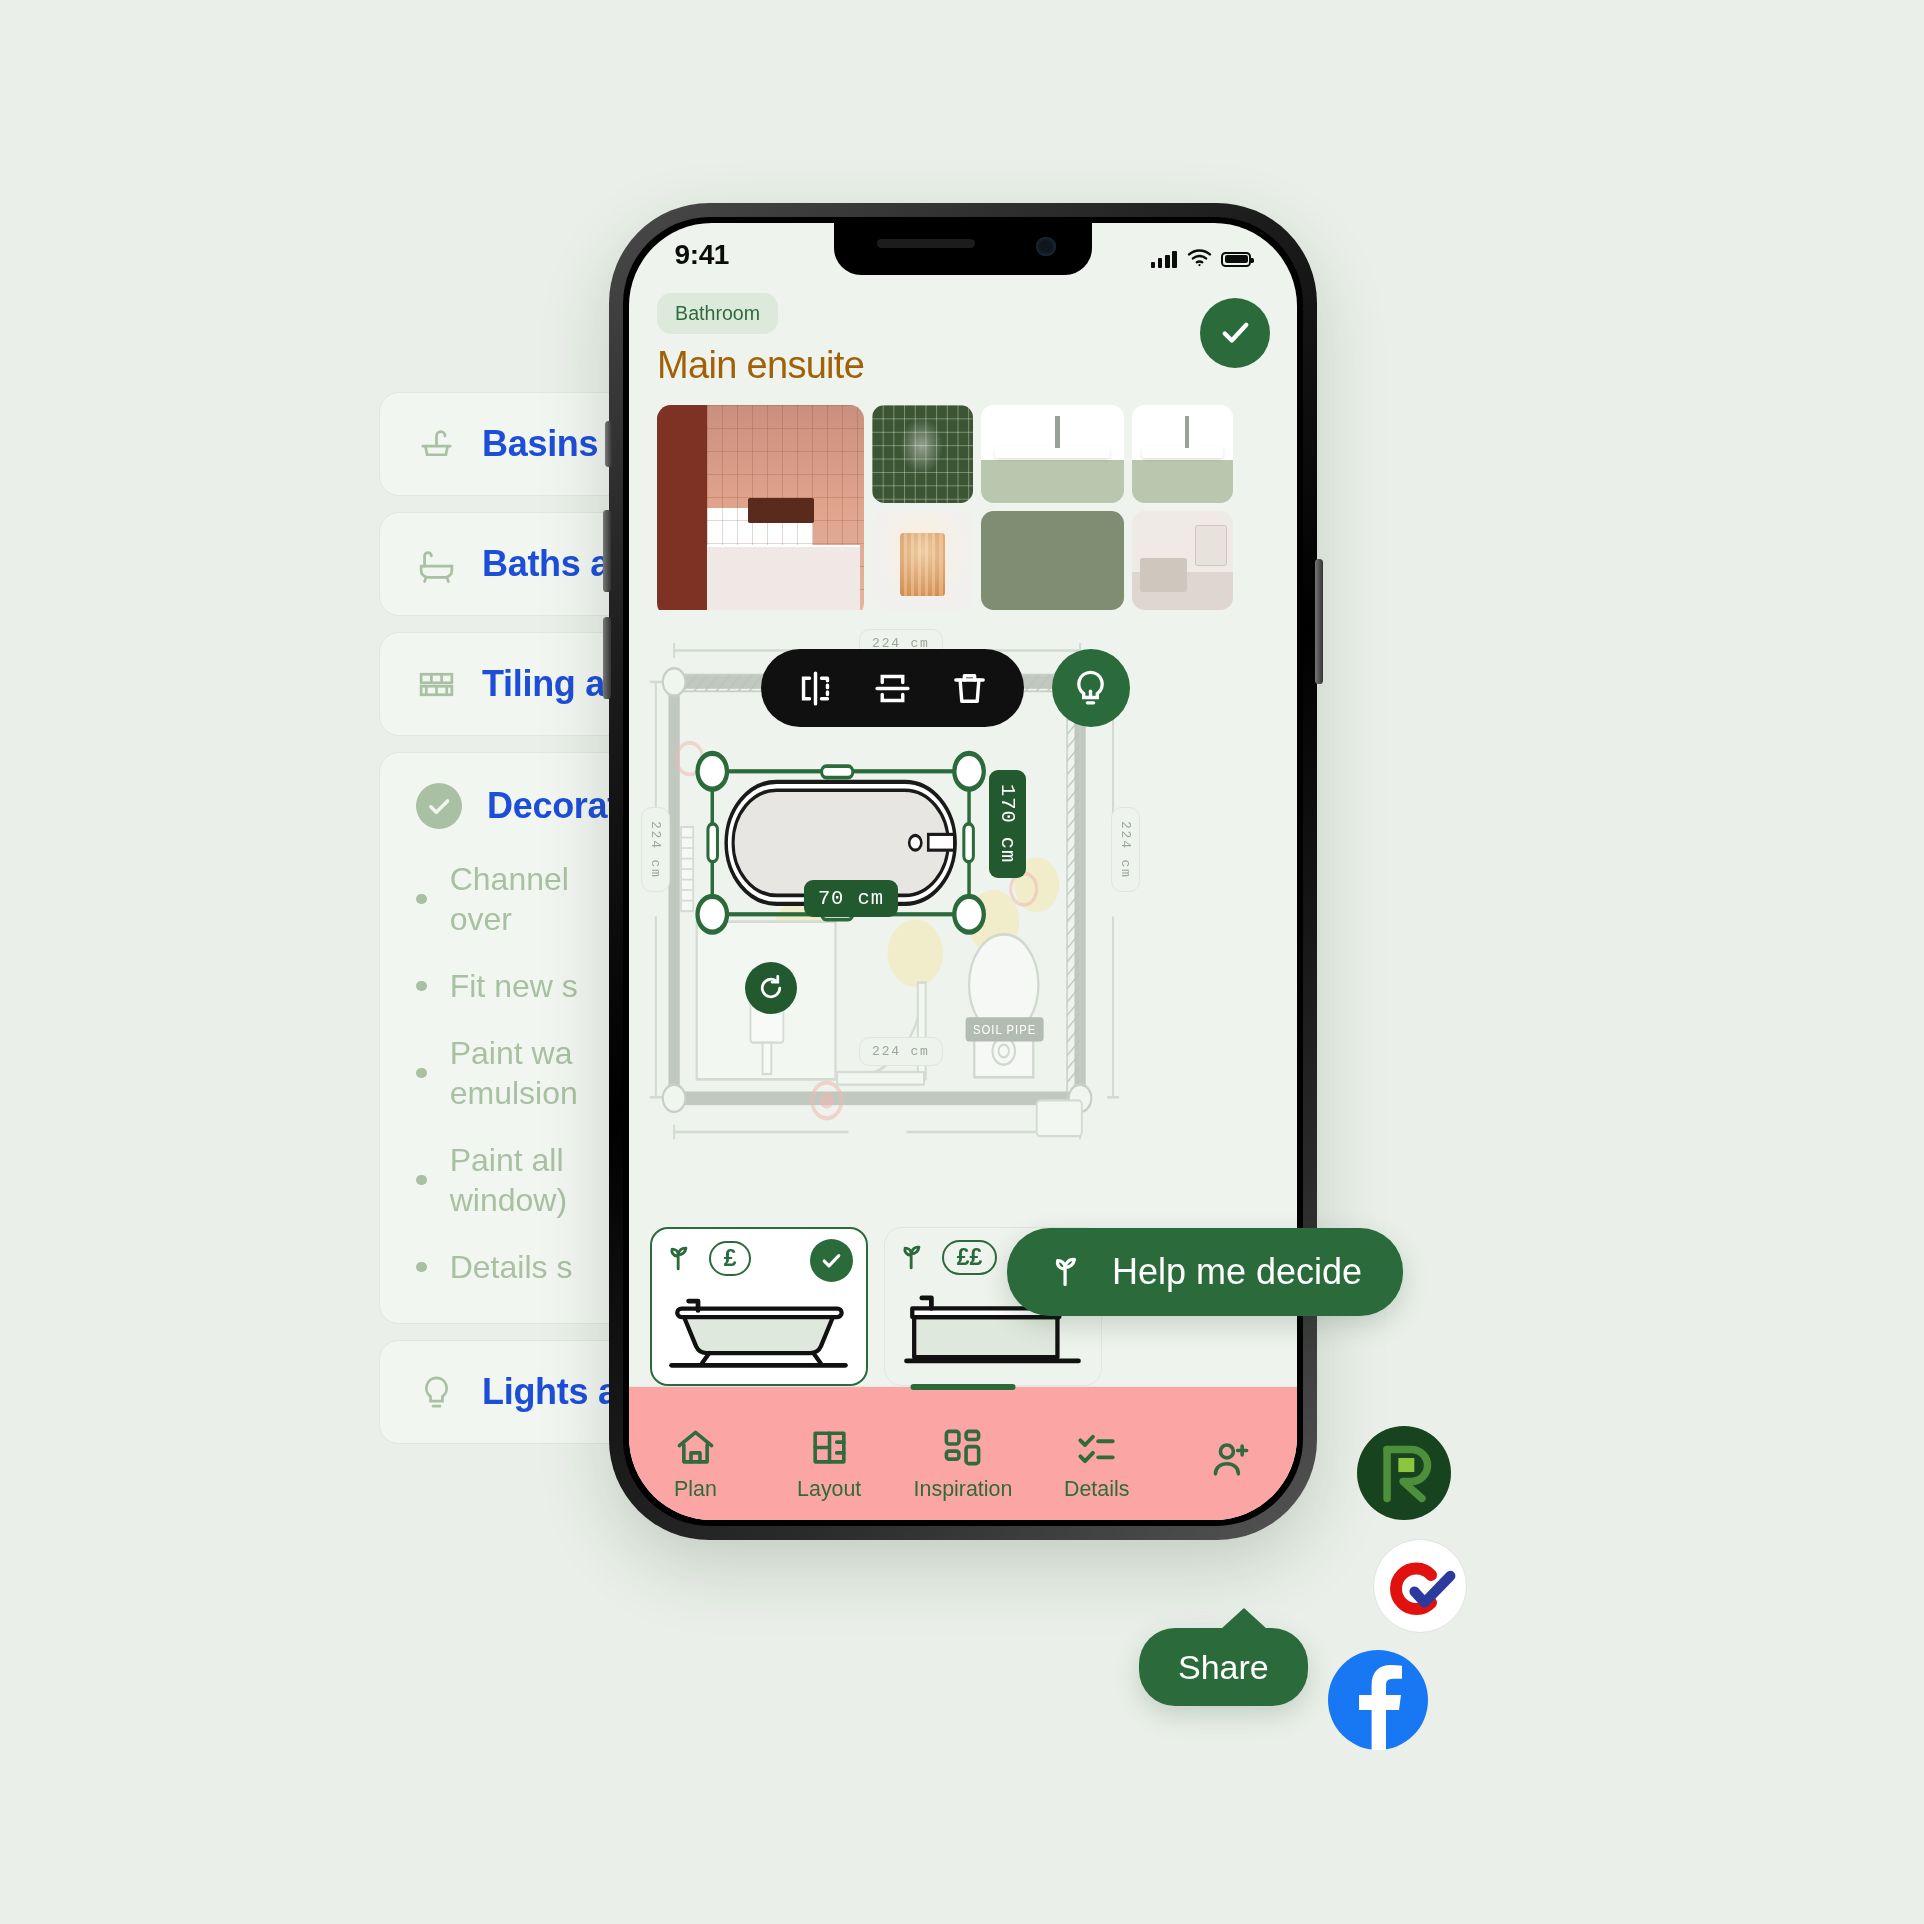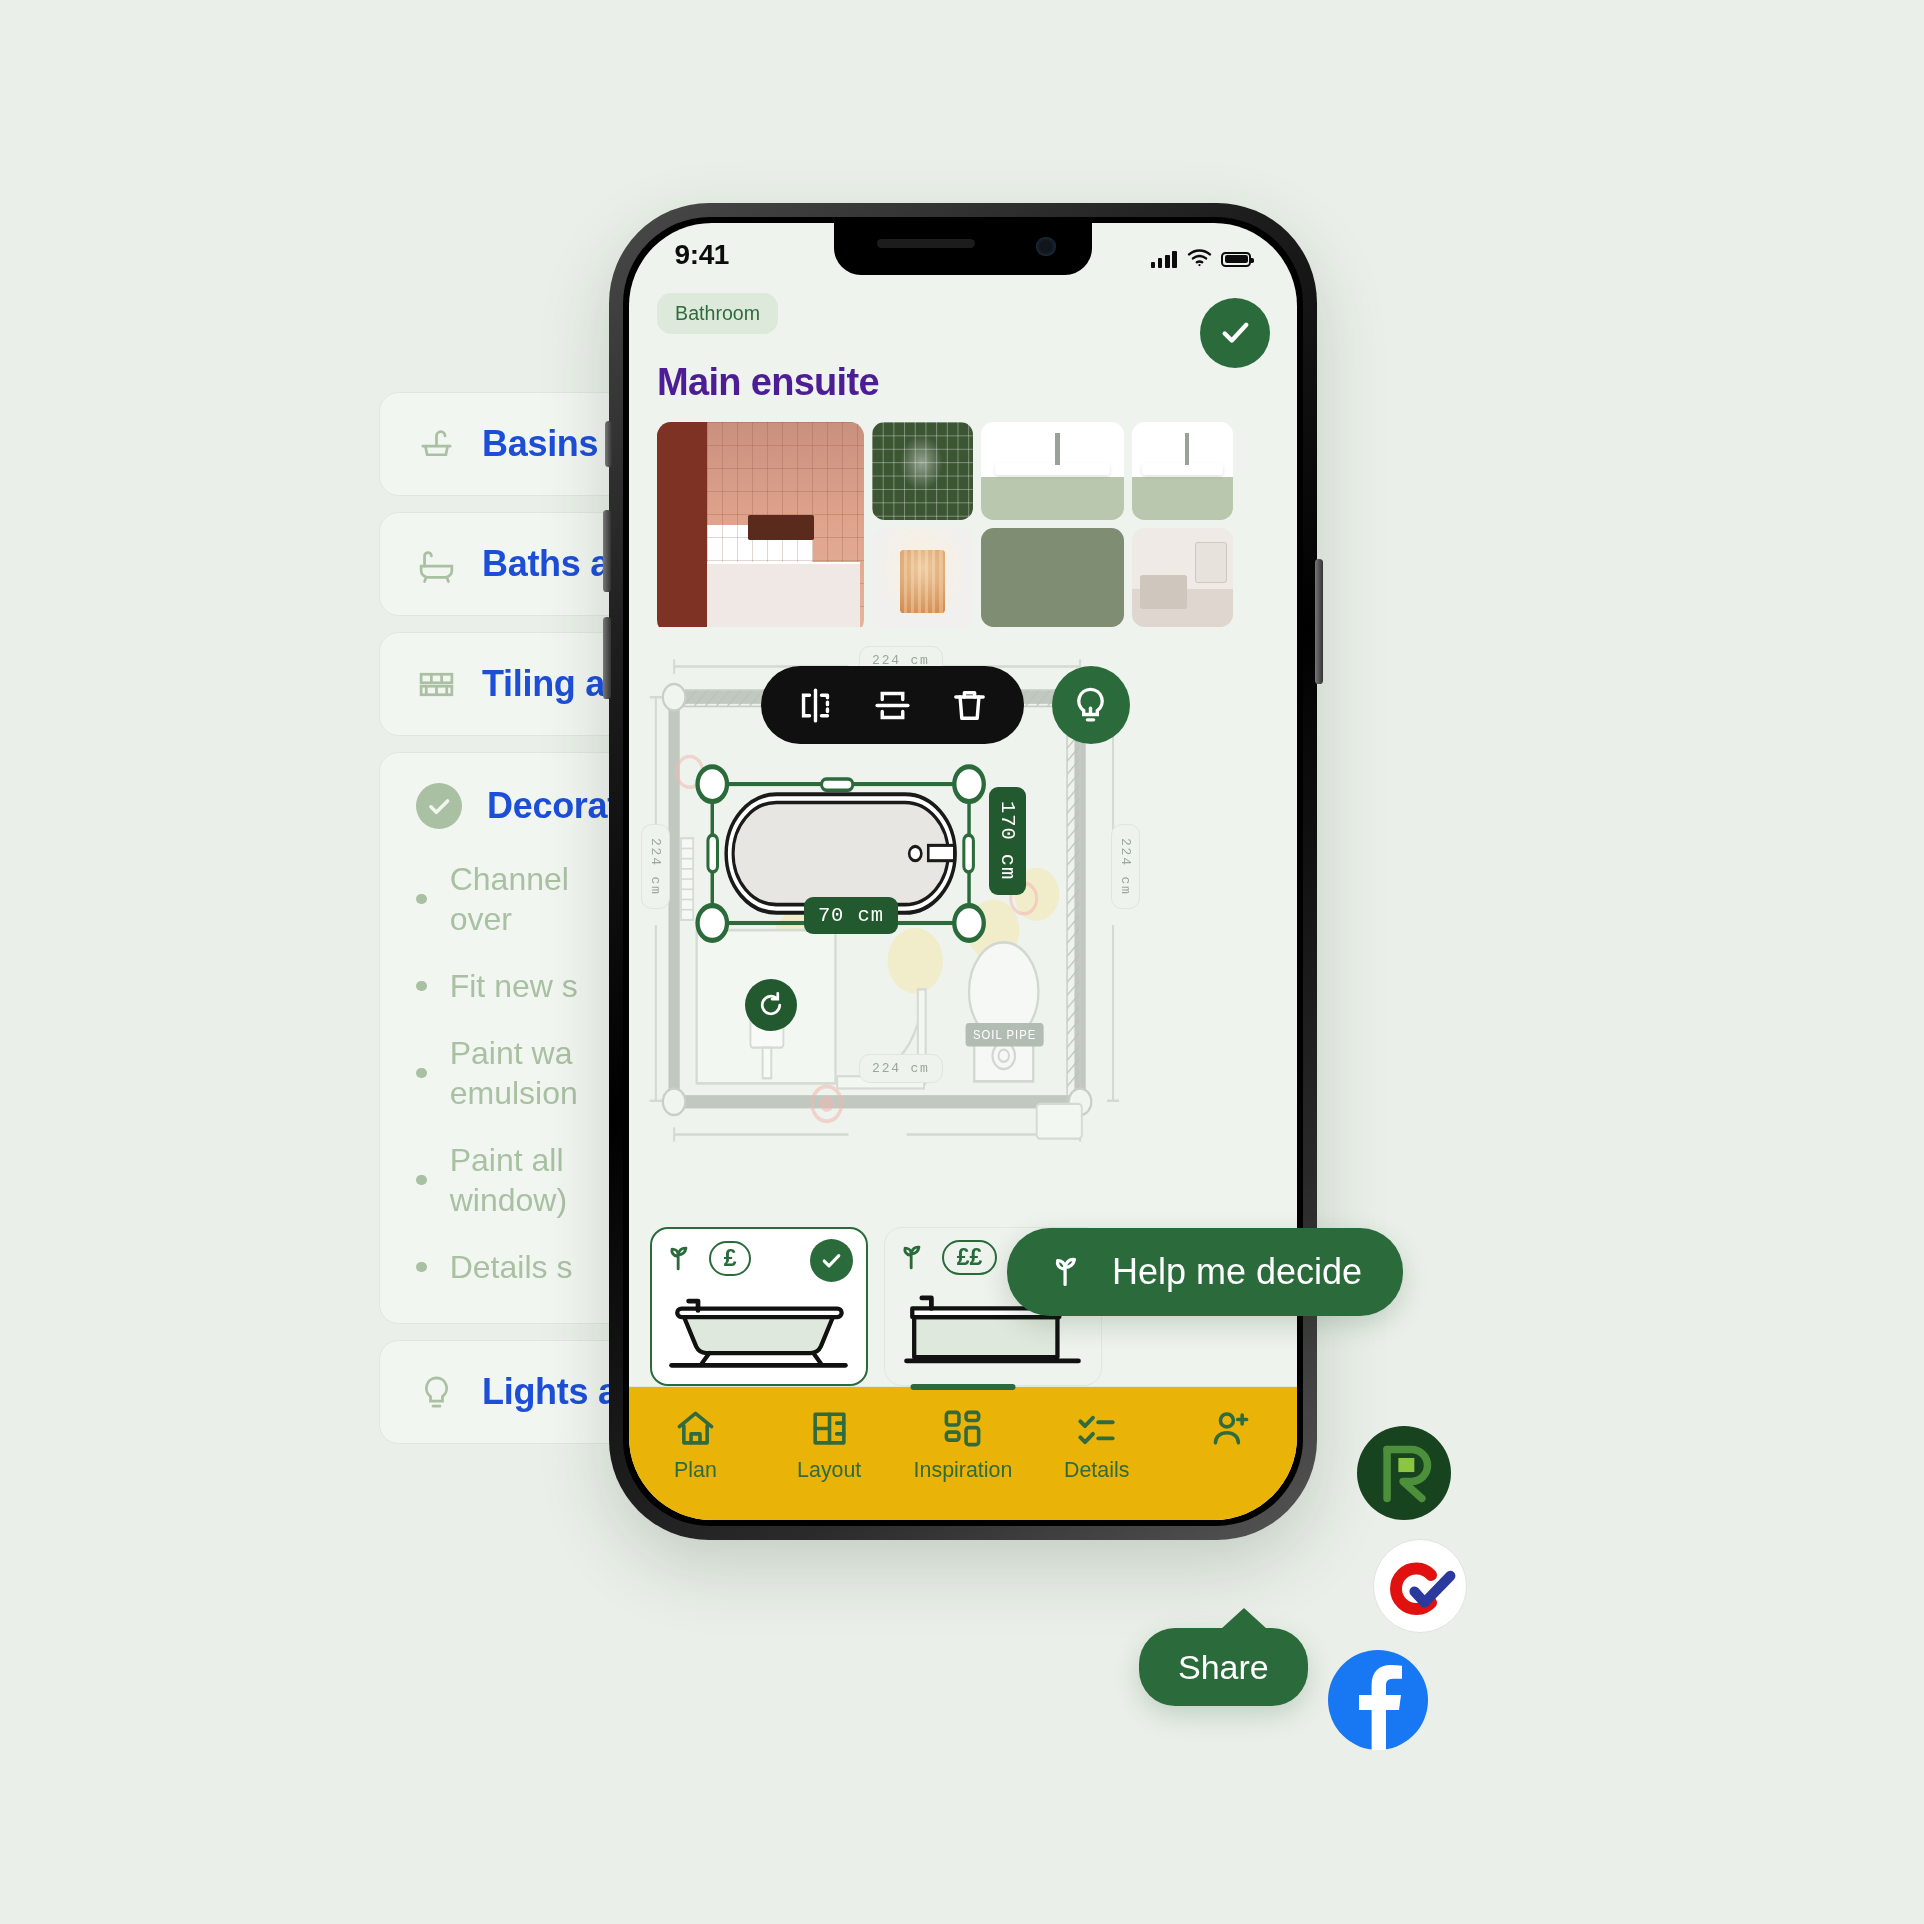--- a/index.html
+++ b/index.html
@@ -101,21 +101,21 @@
   .batt::after{content:"";position:absolute;right:-4.5px;top:4.5px;width:2.7px;height:5.3px;background:#0c0c0c;border-radius:0 1.8px 1.8px 0;}
   .batt i{position:absolute;inset:1.4px;background:#0c0c0c;border-radius:2.2px;display:block;}
 
   
   .app { position:absolute; inset:0; padding: 70px 0 0 0; display:flex; flex-direction:column; }
   .hdr { padding: 0 27px 0 28.5px; position: relative;}
   .chip {
     display:inline-block; background:#dde9da; color:#2f6b3d;
     font-size:19.6px; padding:9px 18px; border-radius:14.3px; font-weight:400;
   }
-  .h1 { font-size:38px; font-weight:700; color:#4c1d95; margin-top:27px; letter-spacing:-0.7px;}
+  .h1 { font-size:38px; font-weight:400; color:#a16207; margin-top:10px; letter-spacing:-0.7px;}
   .done-btn {
     position:absolute; right:27px; top:5.3px;
     width:70px; height:70px; border-radius:50%;
     background:#2b6b3b; display:flex; align-items:center; justify-content:center;
     border:none; cursor:pointer;
   }
   .done-btn svg{width:37px;height:37px;}
 
   
   .gallery { display:flex; gap:8px; padding: 18px 0 0 28.5px; height: 223px; overflow:hidden;}
@@ -218,22 +218,22 @@
     font-size:23px; font-weight:700; padding:2.7px 12.5px; line-height:1.1;
   }
   .pc-check{ position:absolute; right:12.5px; top:10.7px; width:43px;height:43px;border-radius:50%;
     background:#2b6b3b;display:flex;align-items:center;justify-content:center;}
   .pc-check svg{width:25px;height:25px;}
   .pc-art{ position:absolute; left:12.5px; right:12.5px; bottom:12.5px; height:89px; }
   .pc-art svg{width:100%;height:100%;}
 
   
   .tabbar {
-    height:134px; background:#eab308; border-top:1.8px solid #e2e9e0;
-    display:flex; align-items:flex-start; justify-content:space-around;
+    height:134px; background:#fca5a5; border-top:1.8px solid #e2e9e0;
+    display:flex; align-items:center; justify-content:space-around;
     padding-top:19.6px; position:relative;
   }
   .tabbar::before{
     content:""; position:absolute; top:-3.6px; left:50%; transform:translateX(-50%);
     width:105px;height:6.2px;background:#2b6b3b;border-radius:3.6px;
   }
   .tab { display:flex;flex-direction:column;align-items:center;gap:8px;cursor:pointer;width:116px;}
   .tab .ic{width:43px;height:43px;color:#2f6b3d;}
   .tab .ic svg{width:100%;height:100%;display:block;}
   .tab .lb{font-size:21.4px;color:#2f6b3d;}

